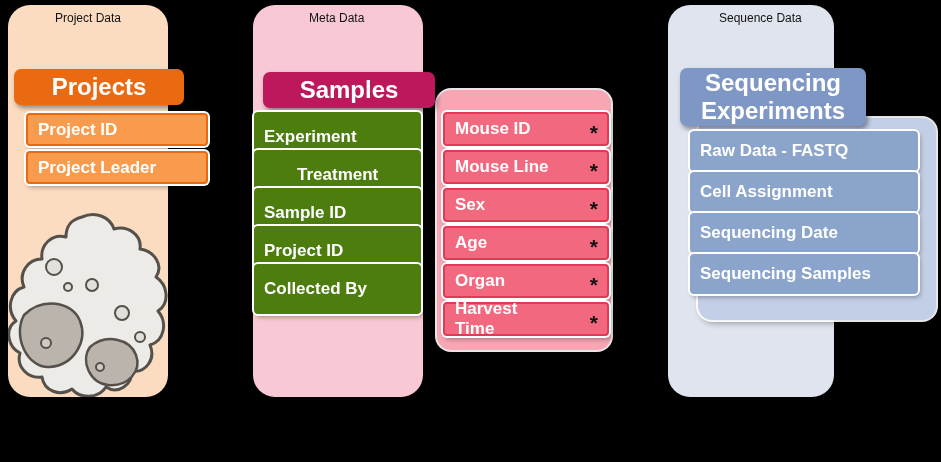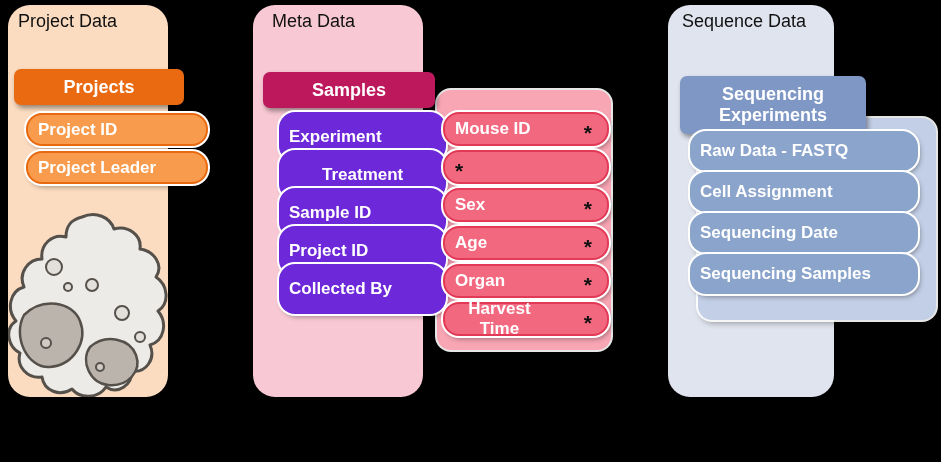--- a/index.html
+++ b/index.html
@@ -8,64 +8,63 @@
     background: #000000;
     position: relative;
     font-family: "Liberation Sans", sans-serif;
     overflow: hidden;
   }
   .panel { position: absolute; border-radius: 22px; }
   .panel-project { left: 8px;   top: 5px; width: 160px; height: 392px; background: #fbdcc1; }
   .panel-meta    { left: 253px; top: 5px; width: 170px; height: 392px; background: #f8c9d4; }
   .panel-seq     { left: 668px; top: 5px; width: 166px; height: 392px; background: #e0e4ee; }
 
-  .panel-title { position: absolute; color: #111; font-size: 18px; font-weight: 400; }
+  .panel-title { position: absolute; color: #111; font-size: 12px; font-weight: 400; margin-left: 37px; }
   .t-project { left: 18px;  top: 11px; }
   .t-meta    { left: 272px; top: 11px; text-align: center; }
   .t-seq     { left: 682px; top: 11px; }
 
   .box {
     position: absolute; box-sizing: border-box;
     color: #fff; font-weight: 700; font-size: 17px;
     display: flex; align-items: center;
-    border-radius: 16px;
-    text-align: center;
+    border-radius: 4px;
   }
   .hdr {
     justify-content: center; text-align: center;
-    border-radius: 7px; font-size: 18px;
+    border-radius: 7px; font-size: 24px;
     box-shadow: 2px 3px 5px rgba(0,0,0,0.4);
     line-height: 1.15;
   }
   .hdr-project { left: 14px;  top: 69px; width: 170px; height: 36px; background: #ea6a12; }
   .hdr-samples { left: 263px; top: 72px; width: 172px; height: 36px; background: #be185d; }
-  .hdr-seq     { left: 680px; top: 68px; width: 186px; height: 58px; background: #7e97c4; padding: 0 8px; margin-top: 8px; }
+  .hdr-seq     { left: 680px; top: 68px; width: 186px; height: 58px; background: #7e97c4; padding: 0 8px; }
 
   .field {
     padding-left: 10px;
     box-shadow: 0 0 0 2px #ffffff, 2px 3px 5px rgba(0,0,0,0.35);
   }
   .field-orange { background: #f89b4c; border: 2px solid #e8690f; width: 182px; height: 33px; left: 26px; }
   .fo-0 { top: 113px; }
   .fo-1 { top: 151px; }
 
-  .field-pink { background: #6d28d9; width: 167px; height: 50px; left: 279px; }
+  .field-pink { background: #4d7c0f; width: 167px; height: 50px; left: 254px; }
   .fp-0 { top: 112px; } .fp-1 { top: 150px; padding-left: 43px; } .fp-2 { top: 188px; } .fp-3 { top: 226px; } .fp-4 { top: 264px; }
 
   .container-bg {
     position: absolute; border-radius: 14px;
     box-shadow: 0 0 0 2px rgba(255,255,255,0.9), 2px 3px 6px rgba(0,0,0,0.35);
   }
   .meta-required-bg { left: 437px; top: 90px;  width: 174px; height: 260px; background: #f8a5b4; }
   .seq-container-bg { left: 698px; top: 118px; width: 238px; height: 202px; background: #c3cfe7; }
 
   .field-required {
     background: #f2687f; border: 2px solid #e23a56;
     width: 166px; height: 34px; left: 443px;
-    justify-content: space-between; padding: 0 15px 0 10px;
+    justify-content: space-between; padding: 0 9px 0 10px;
   }
   .fr-0 { top: 112px; } .fr-1 { top: 150px; } .fr-2 { top: 188px; } .fr-3 { top: 226px; } .fr-4 { top: 264px; } .fr-5 { top: 302px; gap: 40px; }
   .marker { color: #111; font-size: 21px; font-weight: 700; line-height: 0.6; padding-top: 8px; }
 
   .field-blue { background: #8ba4cb; width: 228px; height: 40px; left: 690px; }
   .fb-0 { top: 131px; } .fb-1 { top: 172px; } .fb-2 { top: 213px; } .fb-3 { top: 254px; }
 
   .cell-clip {
     position: absolute; left: 8px; top: 5px; width: 160px; height: 392px;
     border-radius: 22px; overflow: hidden; pointer-events: none;
@@ -136,20 +135,21 @@
 <div class="box field field-pink fp-1">Treatment</div>
 <div class="box field field-pink fp-2">Sample ID</div>
 <div class="box field field-pink fp-3">Project ID</div>
 <div class="box field field-pink fp-4">Collected By</div>
 
 <div class="box field field-required fr-0">
   <span>Mouse ID</span>
   <span class="marker">*</span>
 </div>
 <div class="box field field-required fr-1">
+  <span>Mouse Line</span>
   <span class="marker">*</span>
 </div>
 <div class="box field field-required fr-2">
   <span>Sex</span>
   <span class="marker">*</span>
 </div>
 <div class="box field field-required fr-3">
   <span>Age</span>
   <span class="marker">*</span>
 </div>

